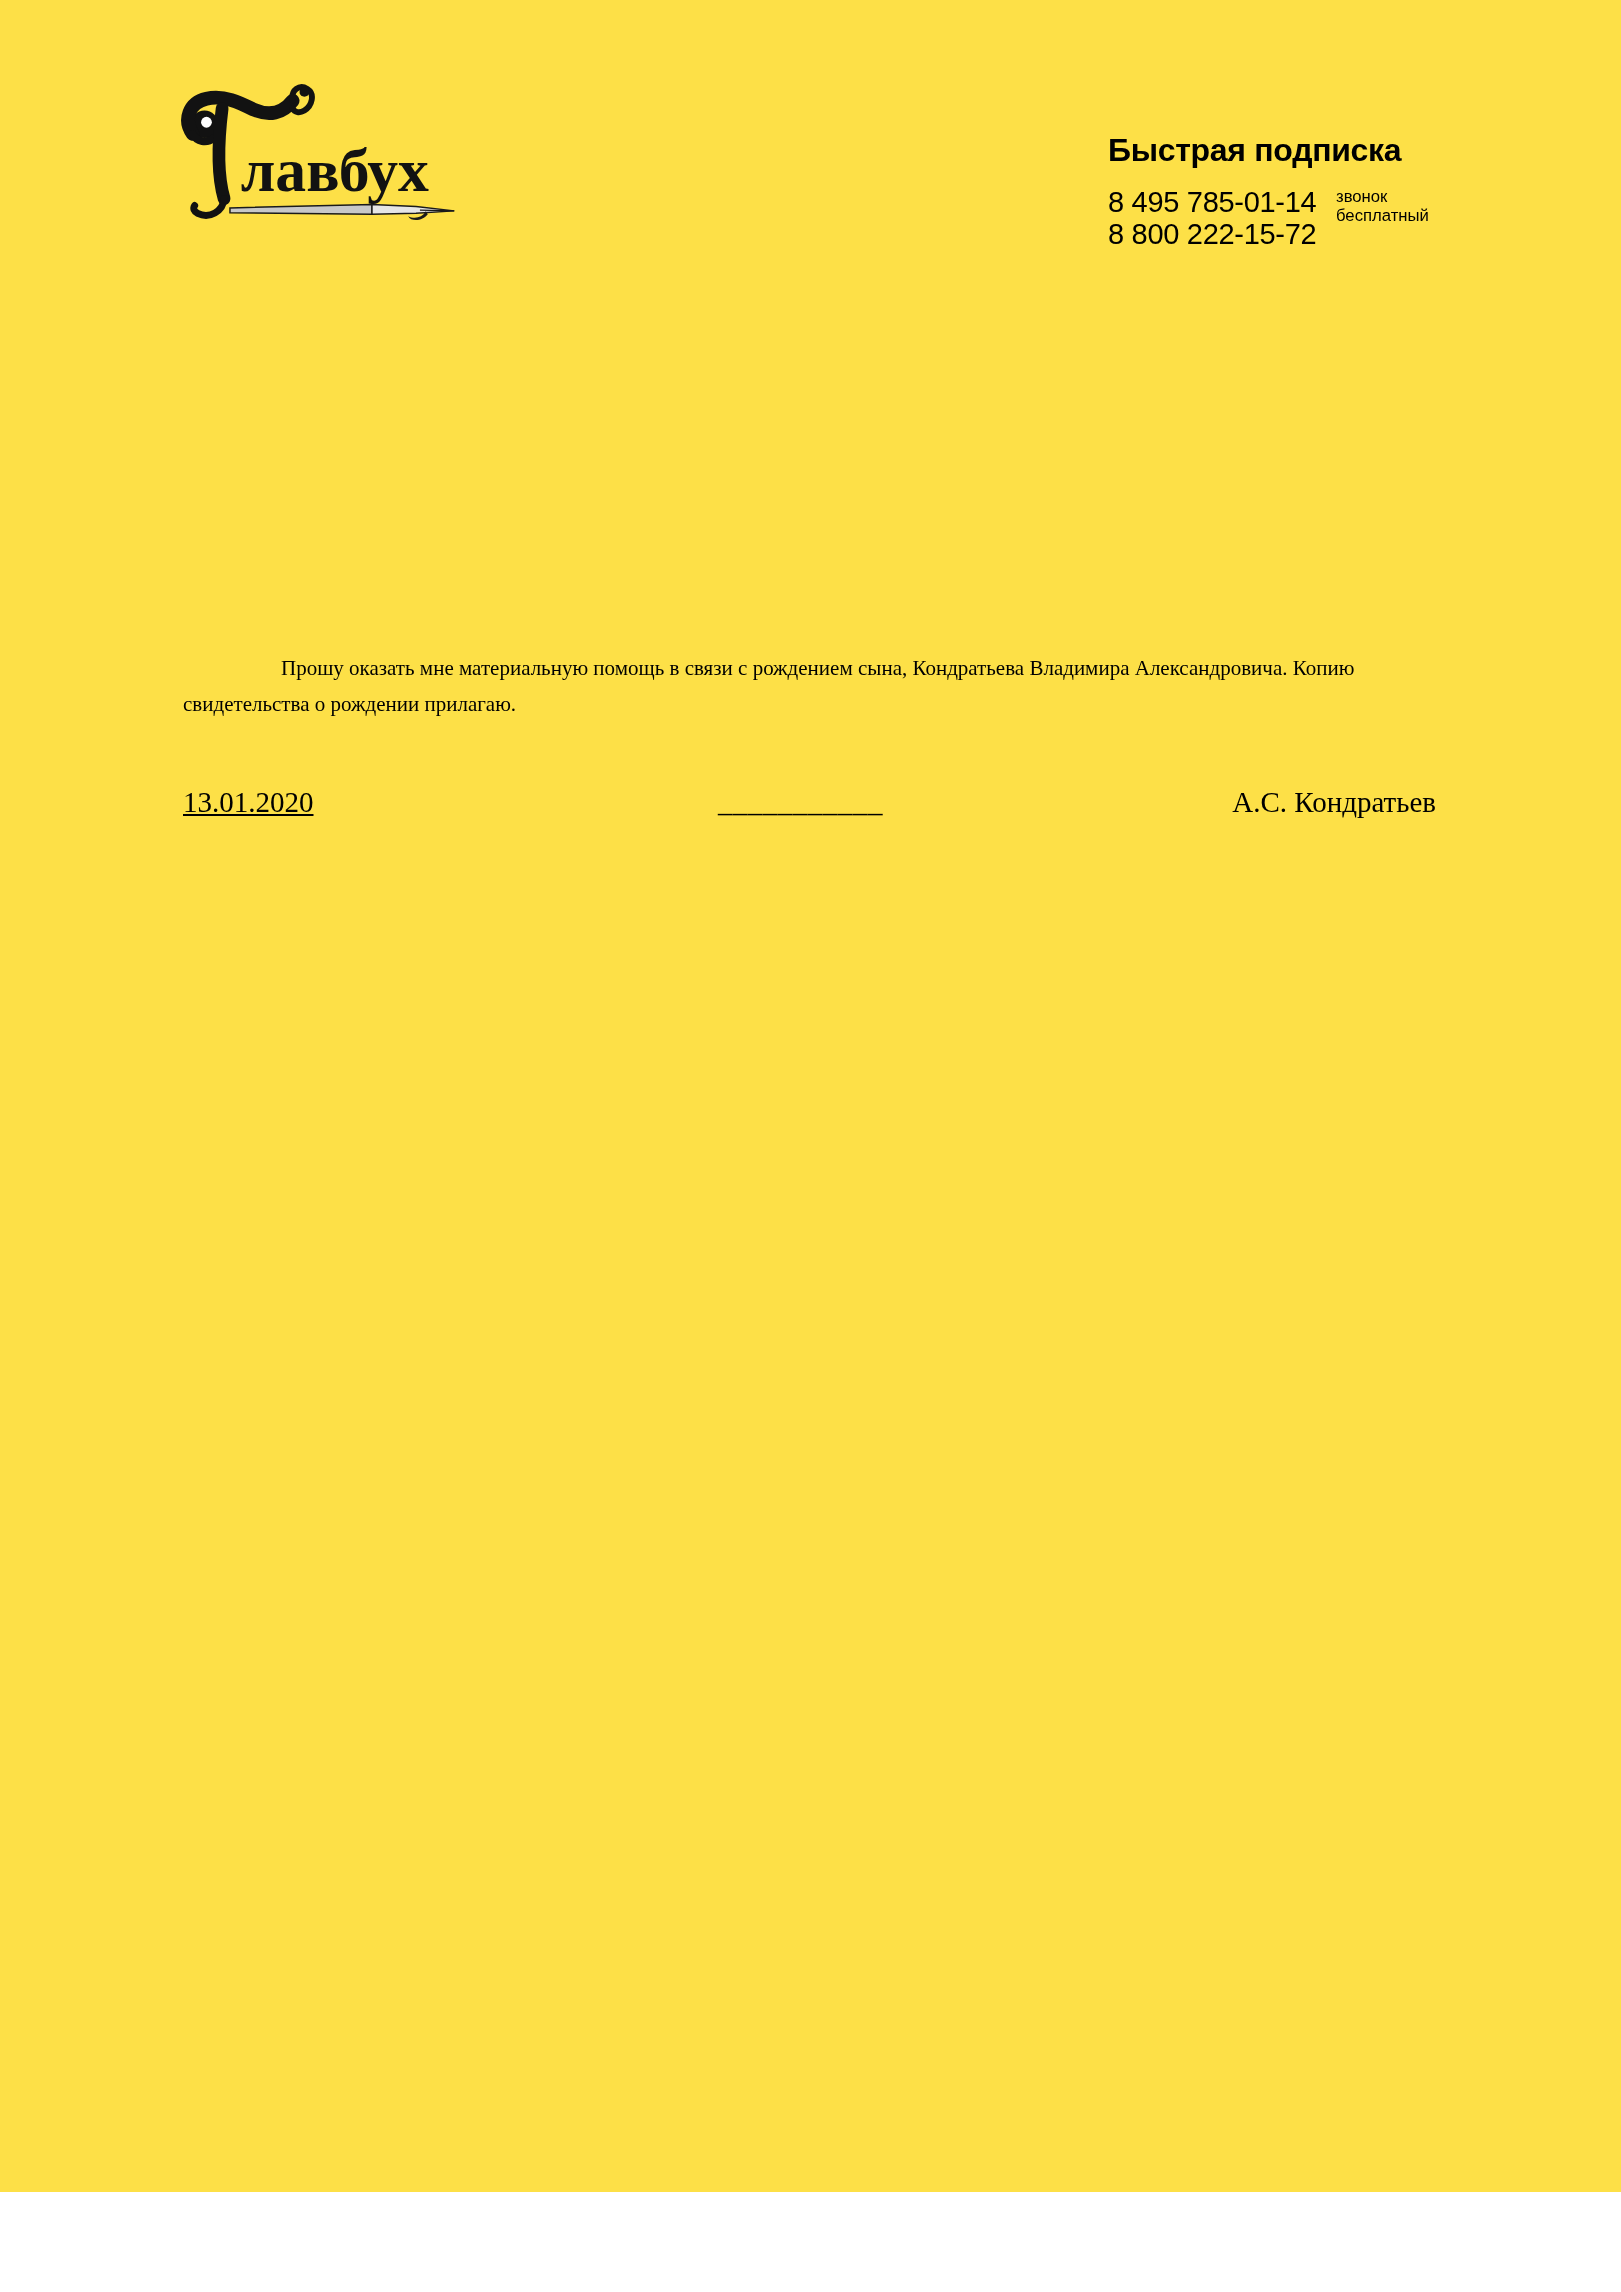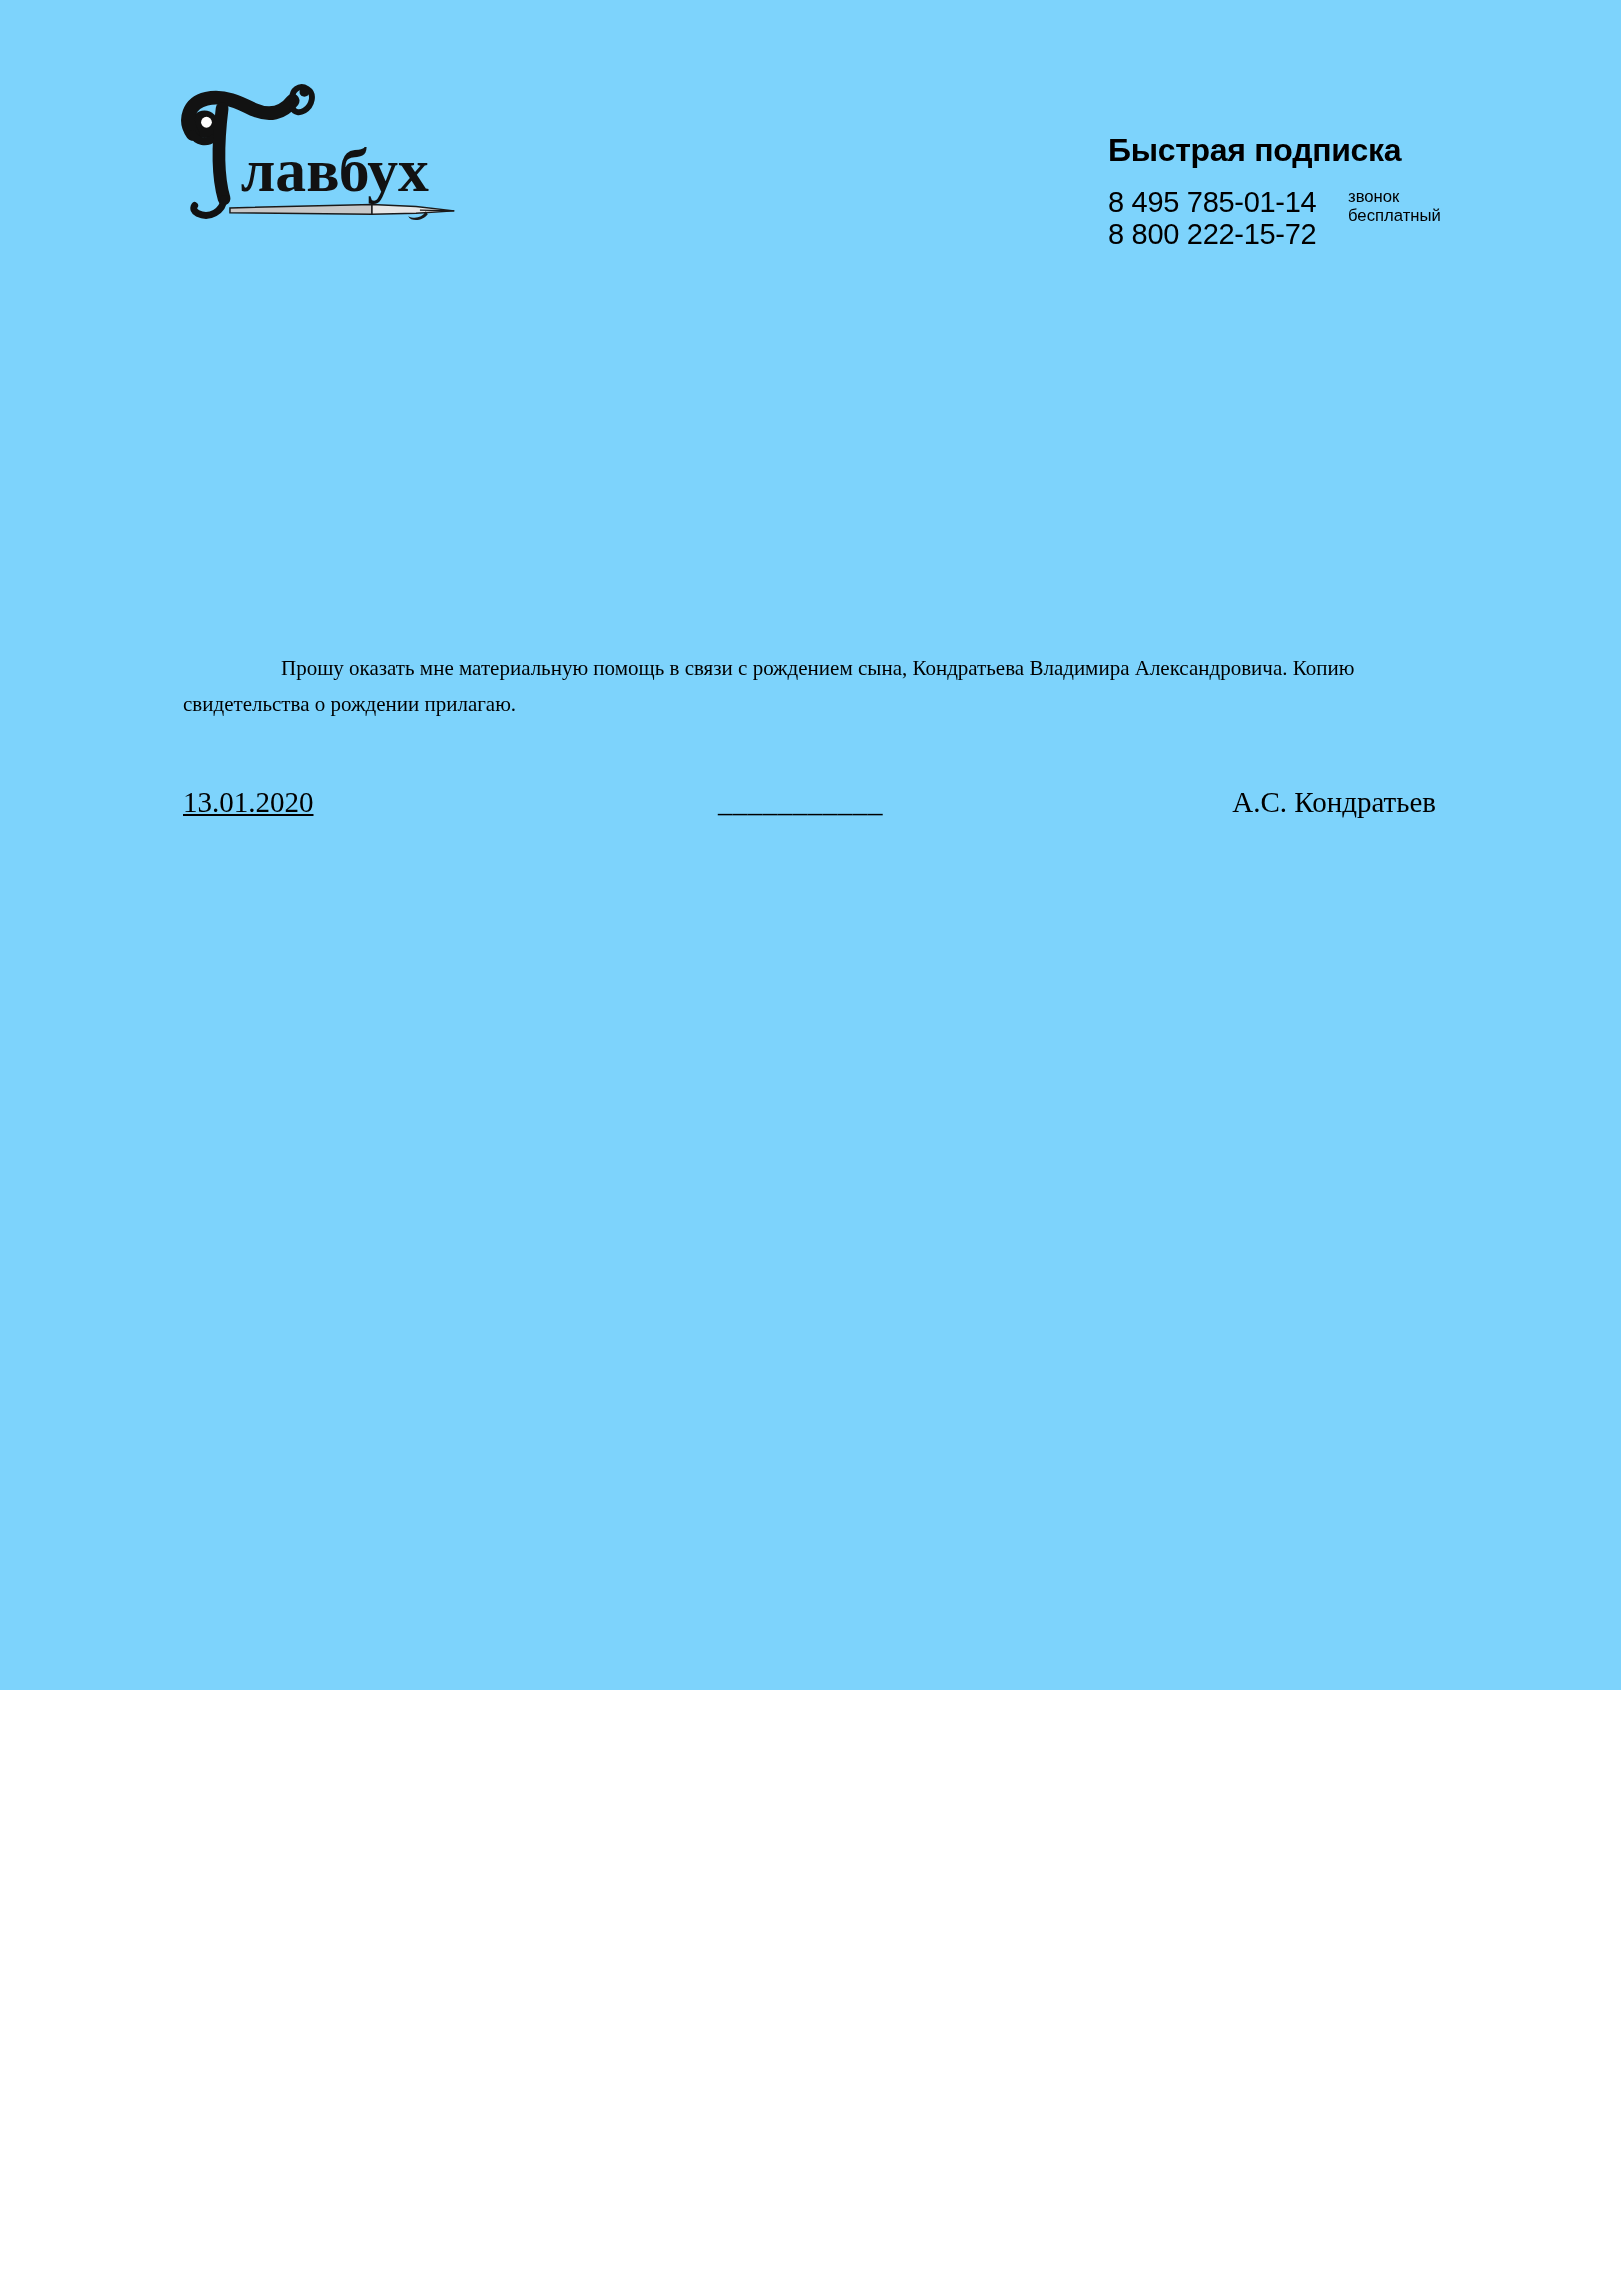--- a/index.html
+++ b/index.html
@@ -1,20 +1,20 @@
 <!DOCTYPE html>
 <html><head>
 <meta charset="utf-8">
 <style>
   html, body { margin: 0; padding: 0; background: #ffffff; }
   #page {
     position: relative;
     width: 1621px;
-    height: 1690px;
-    background: #7dd3fc;
+    height: 2192px;
+    background: #fde047;
     color: #000000;
     font-family: "Liberation Serif", "DejaVu Serif", serif;
     overflow: hidden;
   }
 
   
   .logo {
     position: absolute;
     left: 181px; top: 83px;
     width: 284px; height: 149px;
@@ -40,21 +40,20 @@
     line-height: 32px;
     letter-spacing: -0.3px;
     white-space: nowrap;
   }
   .subs-note {
     position: absolute;
     left: 228px; top: 82px;
     font-size: 16.7px;
     line-height: 18.6px;
     white-space: nowrap;
-    margin-left: 12px;
   }
 
   
   .addressee {
     position: absolute;
     left: 1160px; top: 261px;
     font-size: 29px;
     line-height: 36px;
     white-space: nowrap;
   }

